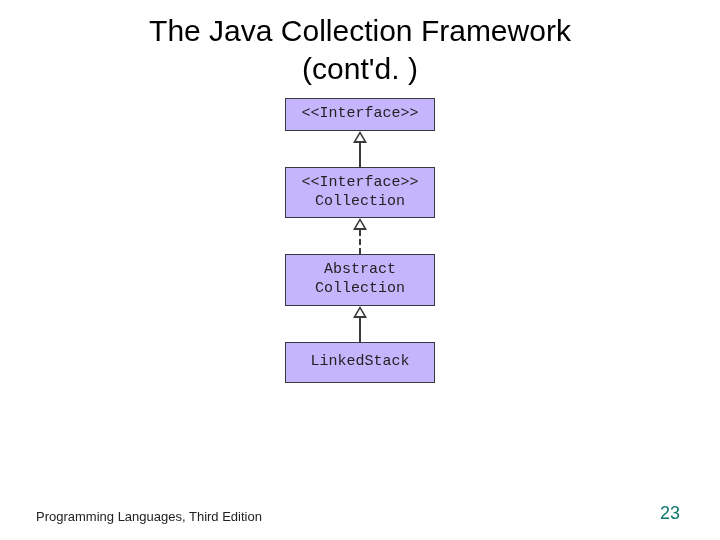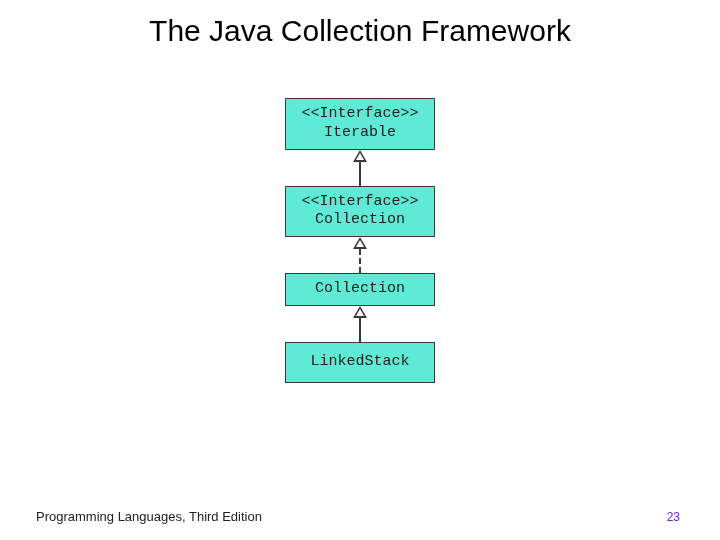--- a/index.html
+++ b/index.html
@@ -1,65 +1,66 @@
 <!DOCTYPE html>
 <html><head>
 <meta charset="utf-8">
 <style>
   * { box-sizing: border-box; margin: 0; padding: 0; }
   html, body { width: 720px; height: 540px; font-family: Arial, Helvetica, sans-serif; background: #fff; color: #000; }
   .slide { width: 720px; height: 540px; position: relative; }
   .title { text-align: center; font-size: 30px; font-weight: 400; line-height: 1.25; padding-top: 12px; }
   .diagram { position: absolute; left: 0; right: 0; top: 98px; display: flex; flex-direction: column; align-items: center; }
-  .node { border: 1px solid #3a3a3a; padding: 6px 4px; min-width: 150px; text-align: center; font-family: "Courier New", Courier, monospace; font-size: 15px; line-height: 1.25; color: #222; background: #5eead4; }
+  .node { border: 1px solid #3a3a3a; padding: 6px 4px; min-width: 150px; text-align: center; font-family: "Courier New", Courier, monospace; font-size: 15px; line-height: 1.25; color: #222; background: #c4b5fd; }
   .arrow-seg { display: flex; flex-direction: column; align-items: center; height: 36px; justify-content: flex-start; }
   .arrow-head { width: 0; height: 0; border-left: 7px solid transparent; border-right: 7px solid transparent; border-bottom: 12px solid #3a3a3a; display: block; }
   .arrow-head.hollow { position: relative; }
   .arrow-head.hollow::after { content:""; position:absolute; top:3px; left:-4px; width:0; height:0; border-left:4px solid transparent; border-right:4px solid transparent; border-bottom:7px solid #fff; }
   .arrow-line { width: 0; flex: 1; border-left: 2px solid #3a3a3a; }
   .arrow-line.dashed { border-left: 2px dashed #3a3a3a; }
   .caption { margin-top: 18px; text-align: center; font-size: 15px; color: #444; line-height: 1.5; font-family: Arial, Helvetica, sans-serif; }
   .caption .figref { font-weight: 700; color: #222; }
   .caption .mono { font-family: "Courier New", Courier, monospace; color: #555; }
   .caption-l2 { color: #555; }
   .footer-left { position: absolute; left: 36px; bottom: 16px; font-size: 13px; color: #222; }
-  .footer-right { position: absolute; right: 40px; bottom: 16px; font-size: 12px; color: #6d28d9; }
+  .footer-right { position: absolute; right: 40px; bottom: 16px; font-size: 18px; color: #0f766e; }
 </style>
 </head>
 <body>
 
 <div class="slide">
 
   <div class="title">
     <span>The Java Collection Framework</span><br>
+    <span>(cont'd. )</span>
   </div>
 
   <div class="diagram">
 
     <div class="node">
       <div>&lt;&lt;Interface&gt;&gt;</div>
-      <div>Iterable</div>
     </div>
 
     <div class="arrow-seg">
       <span class="arrow-head hollow"></span>
       <span class="arrow-line"></span>
     </div>
 
     <div class="node">
       <div>&lt;&lt;Interface&gt;&gt;</div>
       <div>Collection</div>
     </div>
 
     <div class="arrow-seg">
       <span class="arrow-head hollow"></span>
       <span class="arrow-line dashed"></span>
     </div>
 
     <div class="node">
+      <div>Abstract</div>
       <div>Collection</div>
     </div>
 
     <div class="arrow-seg">
       <span class="arrow-head hollow"></span>
       <span class="arrow-line"></span>
     </div>
 
     <div class="node" style="padding-top:10px;padding-bottom:10px;">
       <div>LinkedStack</div>

